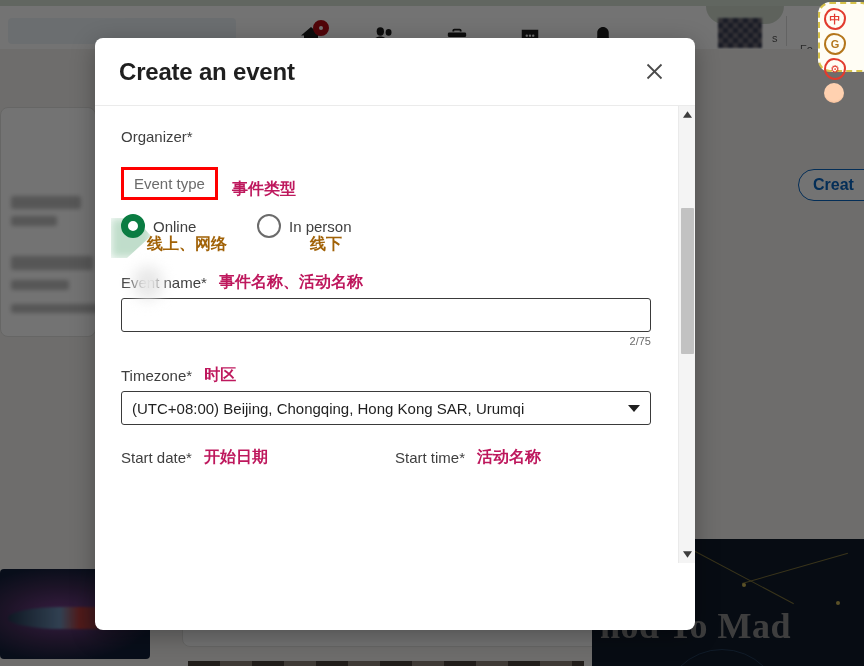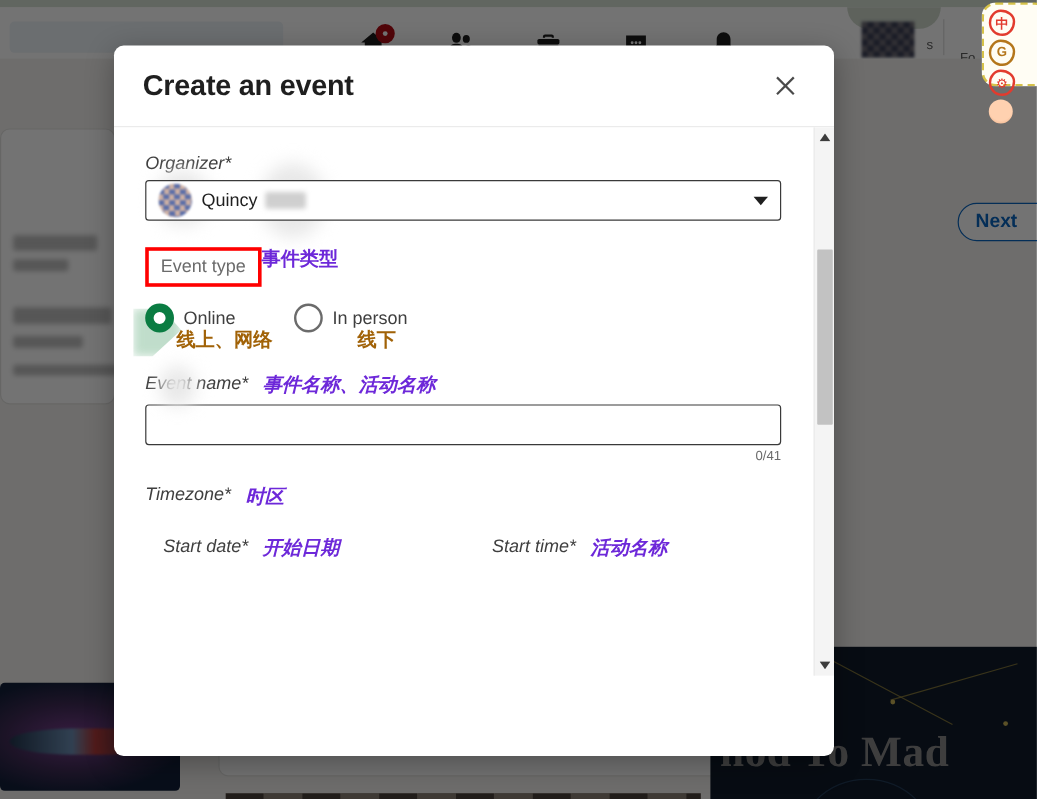--- a/index.html
+++ b/index.html
@@ -159,23 +159,23 @@
   }
   .close-btn svg{ stroke:#4a4a4a; }
 
   .modal-body {
     flex:1 1 auto; position:relative; padding:22px 26px 8px 26px;
     overflow:hidden;
   }
 
   .field-label {
     font-size:15px; color:#3f3f3f; margin-bottom:5px; display:flex;
-    align-items:flex-start; gap:12px;font-style:italic;
-  }
-  .cn { color:#6d28d9; font-size:16px; font-weight:700;
+    align-items:center; gap:12px;
+  }
+  .cn { color:#be185d; font-size:16px; font-weight:700;
         font-family:"DejaVu Sans","Liberation Sans",sans-serif; }
 
   .select-box {
     height:34px; border:1px solid #3a3a3a; border-radius:3px;
     display:flex; align-items:center; padding:0 10px;
     font-size:15px; color:#1f1f1f; position:relative; background:#fff;
   }
   .caret {
     margin-left:auto; width:0;height:0;
     border-left:6px solid transparent;border-right:6px solid transparent;
@@ -188,27 +188,27 @@
   }
   .blur-chip {
     display:inline-block; height:14px; width:34px; background:#cfcfcf;
     filter: blur(2.4px); margin-left:6px; border-radius:2px;
   }
   .blur-blob {
     position:absolute; background:#e8e8e8; filter: blur(7px); border-radius:50%;
     pointer-events:none;
   }
 
-  .event-type-row{ margin-top:22px; display:flex; align-items:flex-start; }
+  .event-type-row{ margin-top:22px; display:flex; align-items:flex-end; gap:14px; }
   .etype-box {
     border:3px solid #ff0000; padding:4px 10px; font-size:15px; color:#6b6b6b;
     display:inline-block; line-height:19px;
   }
 
-  .radio-row { margin-top:14px; display:flex; align-items:flex-start; gap:4px; position:relative;}
+  .radio-row { margin-top:14px; display:flex; align-items:flex-start; gap:16px; position:relative;}
   .radio-item{ display:flex; align-items:center; gap:8px; position:relative; }
   .radio-outer{
     width:24px;height:24px;border-radius:50%;border:2px solid #6b6b6b;background:#fff;
     flex:0 0 24px;
   }
   .radio-outer.sel{ border:7px solid #0a7c42; }
   .radio-text{ font-size:15px; color:#3f3f3f; }
   .radio-cn{ position:absolute; top:20px; left:26px; color:#a16207; font-size:16px;
              font-weight:700; white-space:nowrap;
              font-family:"DejaVu Sans","Liberation Sans",sans-serif; }
@@ -320,21 +320,21 @@
     <div class="bg-card-left">
       <div class="bg-blurtext" style="left:10px;top:88px;width:70px;height:13px;"></div>
       <div class="bg-blurtext" style="left:10px;top:108px;width:46px;height:10px;"></div>
       <div class="bg-blurtext" style="left:10px;top:148px;width:82px;height:14px;"></div>
       <div class="bg-blurtext" style="left:10px;top:172px;width:58px;height:10px;"></div>
       <div class="bg-blurtext" style="left:10px;top:196px;width:90px;height:9px;"></div>
     </div>
     <div class="bg-card-mid"></div>
 
     <div class="bg-createbtn">
-      <span>Next</span>
+      <span>Creat</span>
     </div>
 
     <div class="bg-photo-ufo"></div>
 
     <div class="bg-photo-chess">
       
       
     </div>
 
     <div class="bg-photo-tech">
@@ -376,30 +376,20 @@
           <line x1="20" y1="4" x2="4" y2="20"></line>
       </svg>
     </button>
   </div>
 
   <div class="modal-body">
 
     <div class="field-label">
       <span>Organizer*</span>
     </div>
-    <div style="position:relative; width:530px;">
-      <div class="blur-blob" style="left:8px;top:-8px;width:46px;height:46px;"></div>
-      <div class="blur-blob" style="left:96px;top:-14px;width:54px;height:62px;"></div>
-      <div class="select-box">
-        <span class="org-avatar"></span>
-        <span>Quincy</span>
-        <span class="blur-chip"></span>
-        <span class="caret"></span>
-      </div>
-    </div>
 
     <div class="event-type-row">
       <span class="etype-box">Event type</span>
       <span class="cn">事件类型</span>
     </div>
 
     <div class="radio-row">
       <div class="green-smudge"></div>
       <div class="radio-item" style="width:120px;">
         <span class="radio-outer sel"></span>
@@ -413,29 +403,35 @@
       </div>
     </div>
 
     <div class="field-label" style="margin-top:34px; position:relative;">
       <div class="blur-blob" style="left:12px;top:-6px;width:30px;height:34px;"></div>
       <span>Event name*</span>
       <span class="cn">事件名称、活动名称</span>
     </div>
     <div style="width:530px;">
       <input class="text-input" type="text" placeholder="" value="" style="">
-      <div class="counter">0/41</div>
+      <div class="counter">2/75</div>
     </div>
 
     <div class="field-label" style="margin-top:18px;">
       <span>Timezone*</span>
       <span class="cn">时区</span>
     </div>
-
-    <div class="two-col" style="margin-top:22px; width:530px;margin-left:15px;">
+    <div style="width:530px;">
+      <div class="select-box">
+        <span>(UTC+08:00) Beijing, Chongqing, Hong Kong SAR, Urumqi</span>
+        <span class="caret"></span>
+      </div>
+    </div>
+
+    <div class="two-col" style="margin-top:22px; width:530px;">
       <div class="col">
         <div class="field-label">
           <span>Start date*</span>
           <span class="cn">开始日期</span>
         </div>
       </div>
       <div class="col">
         <div class="field-label">
           <span>Start time*</span>
           <span class="cn">活动名称</span>

